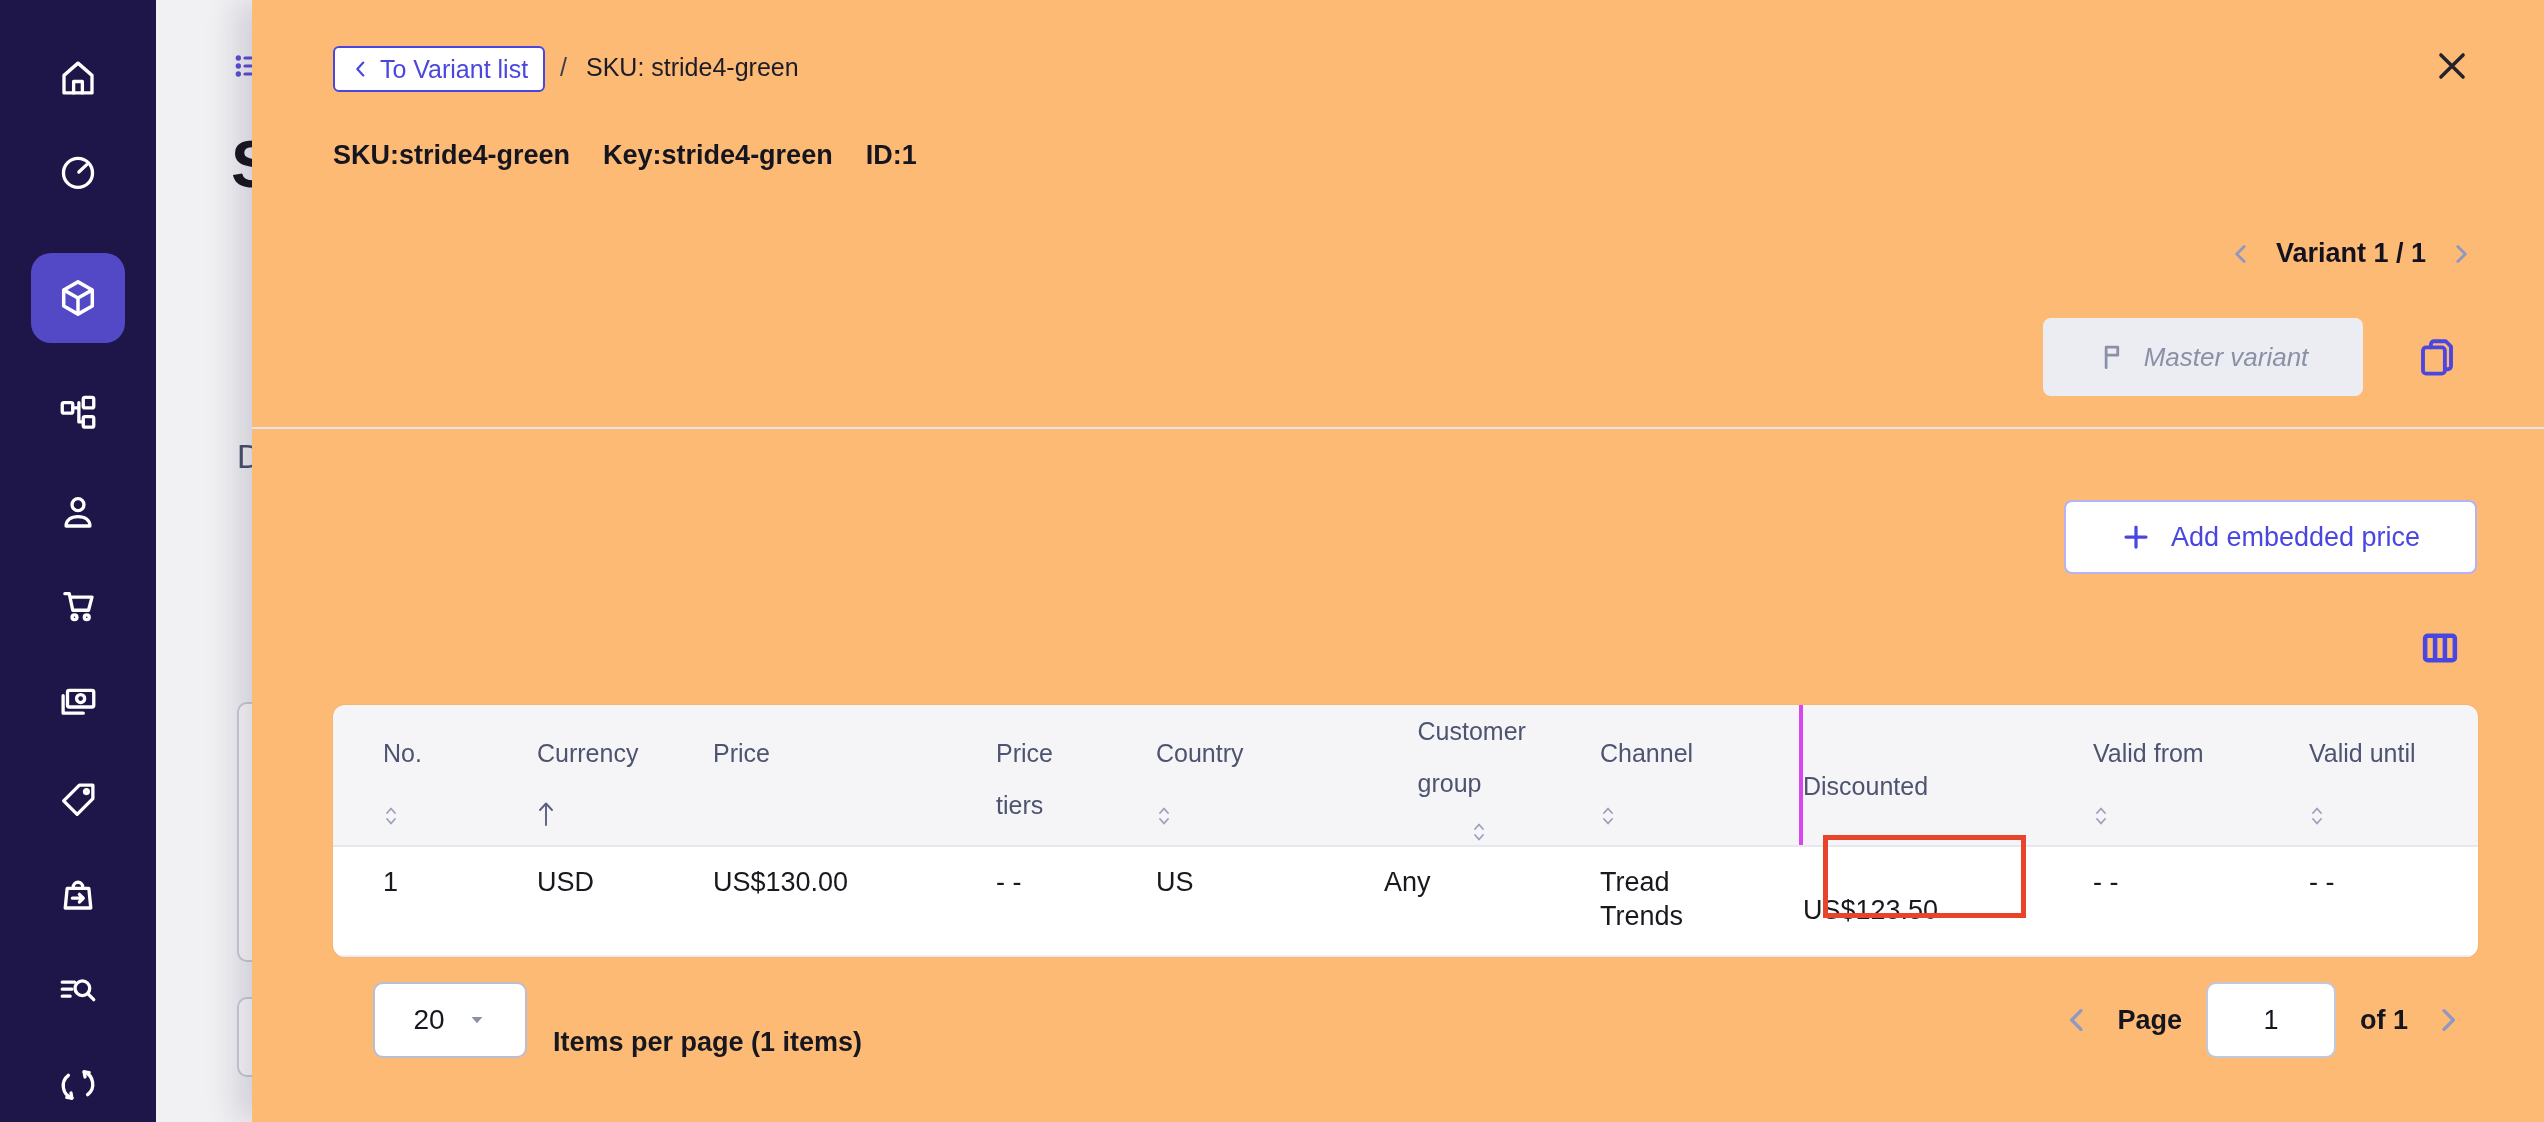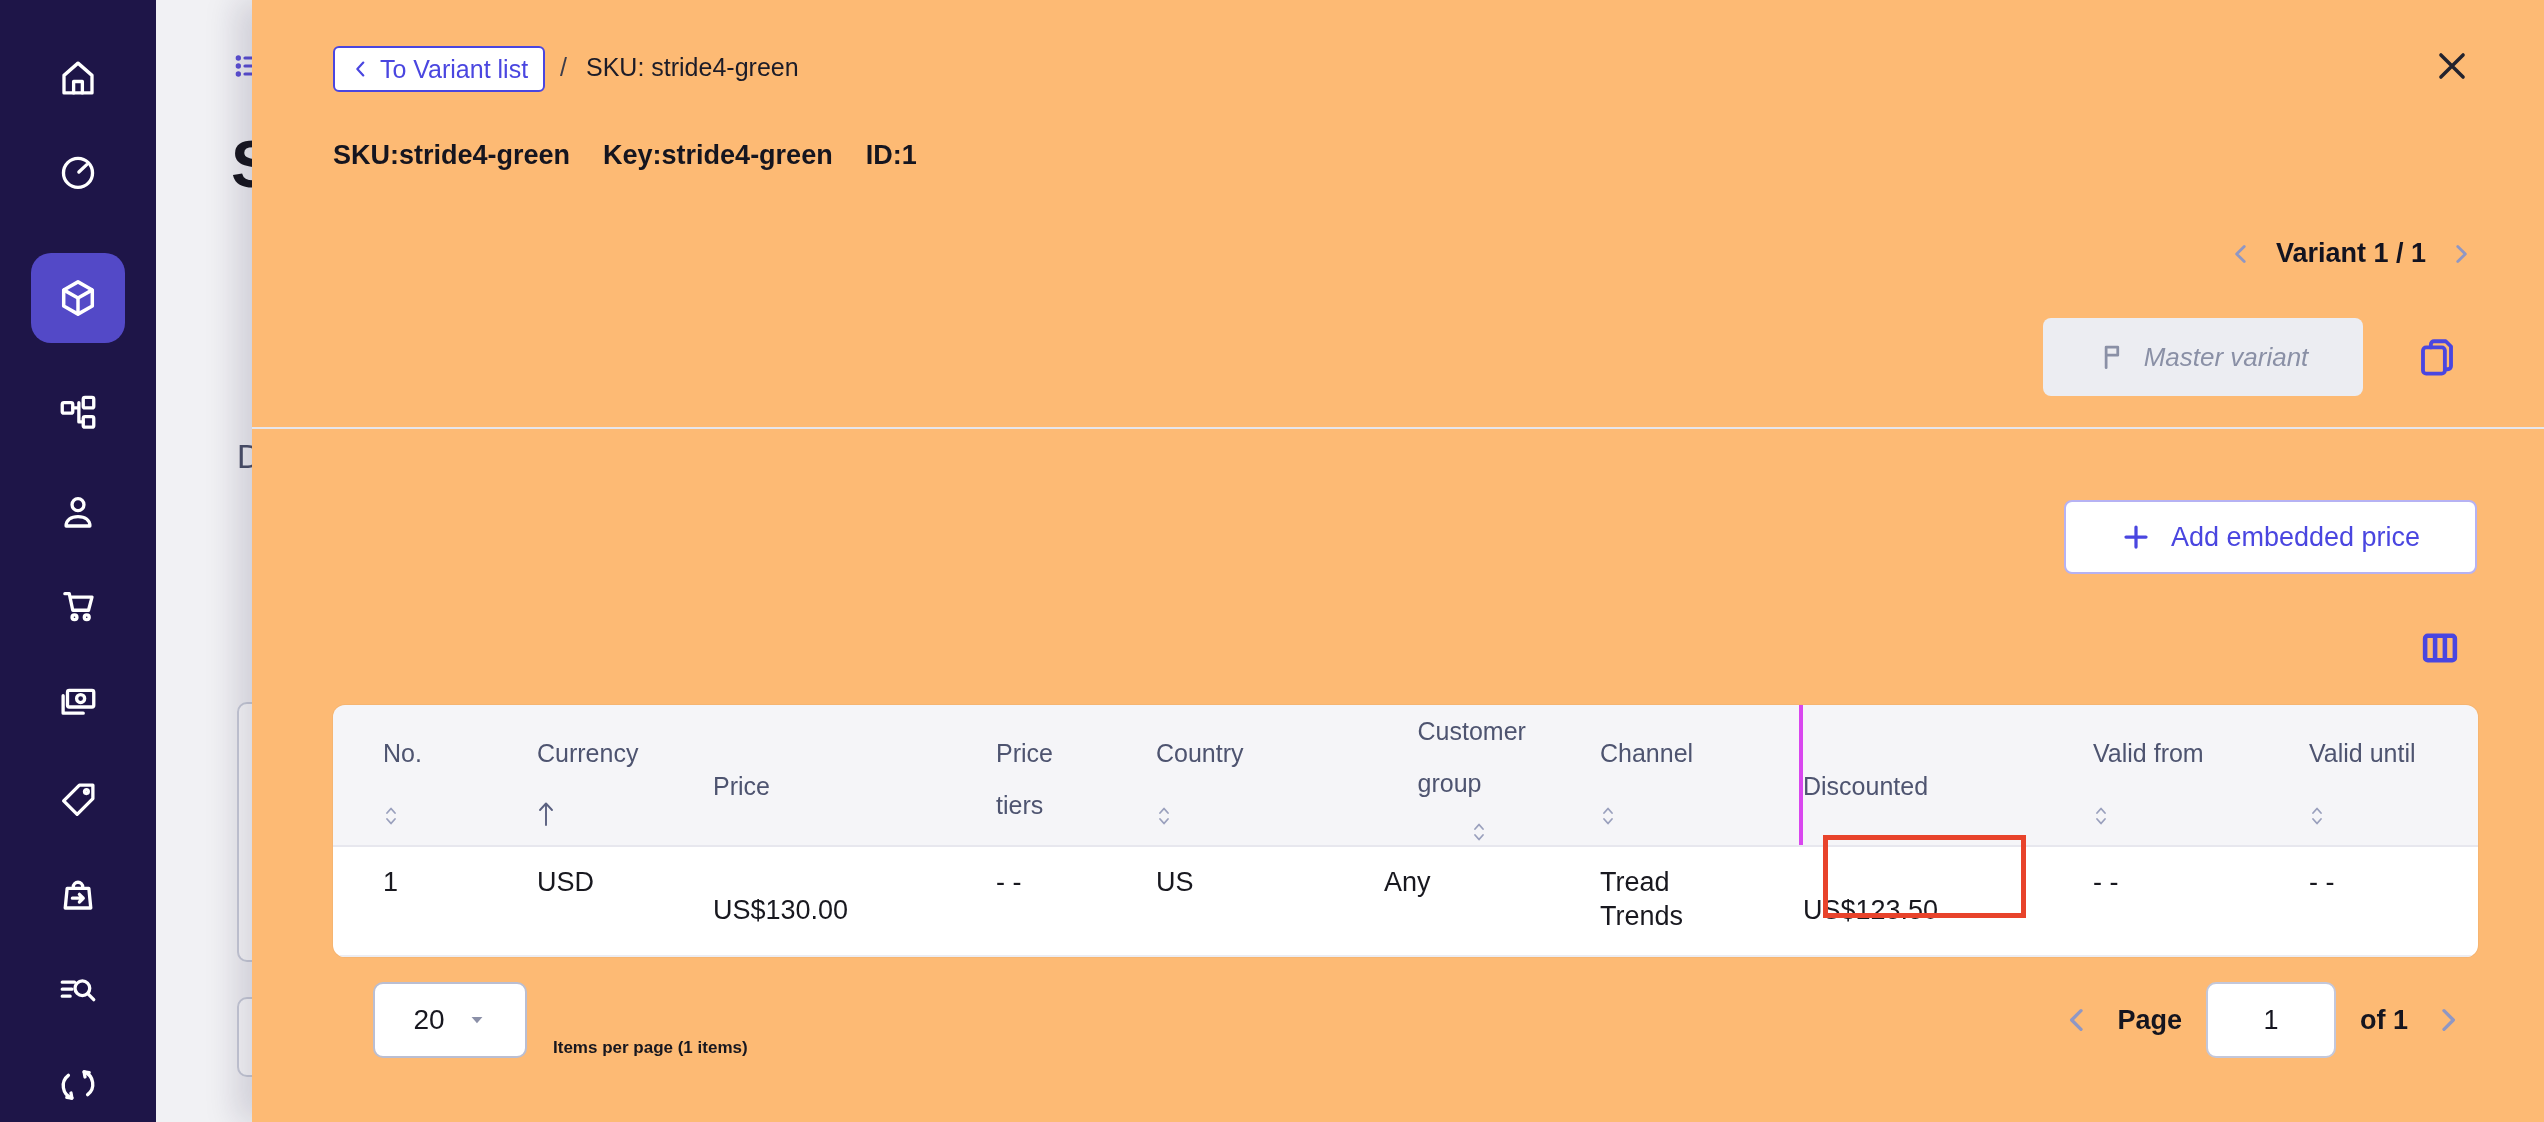--- a/index.html
+++ b/index.html
@@ -46,21 +46,21 @@
 
   
   .ptable{position:absolute;left:81px;top:705px;width:2145px;border-radius:12px;overflow:hidden;box-shadow:0 0 0 1px rgba(20,20,40,.03);}
   .thead{display:flex;height:140px;background:#f5f5f8;border-bottom:2px solid #e7e7ee;}
   .trow{display:flex;height:108px;background:#fff;border-bottom:2px solid #ededf2;}
   .cell{box-sizing:border-box;display:flex;align-items:flex-start;gap:10px;flex-direction:column;}
   .thead .cell{padding-top:22px;font-size:25px;font-weight:500;color:#4e5470;line-height:52px;cursor:pointer;}
   .trow .cell{padding-top:18px;font-size:27px;color:#18181f;line-height:34px;cursor:default;}
   .c-no{width:150px;padding-left:50px;}
   .c-currency{width:230px;padding-left:54px;}
-  .c-price{width:250px;justify-content:center;padding-right:58px;text-align:right;}
+  .c-price{width:250px;justify-content:flex-start;padding-right:58px;text-align:right;}
   .c-tiers{width:165px;padding-left:33px;}
   .c-country{width:230px;padding-left:28px;}
   .c-cust{width:215px;padding-left:26px;}
   .c-channel{width:230px;padding-left:27px;}
   .c-disc{width:260px;justify-content:center;text-align:center;padding-right:14px;}
   .c-vfrom{width:210px;padding-left:30px;}
   .c-vuntil{width:205px;padding-left:36px;}
   .thead .c-cust{align-items:center;padding-top:0;}
   .thead .c-cust span{max-width:122px;}
   .thead .c-tiers span{max-width:72px;}
@@ -68,21 +68,21 @@
   .trow .c-channel span{max-width:128px;}
   .sort-both{margin-top:14px;flex:none;}
   .thead .c-cust .sort-both{margin-top:0;}
   .sort-asc{margin-top:11px;flex:none;}
 
   .redbox{position:absolute;left:1571px;top:835px;width:203px;height:83px;border:5px solid #e8432b;box-sizing:border-box;z-index:20;pointer-events:none;}
 
   
   .pag-left{position:absolute;left:81px;top:982px;display:flex;align-items:flex-end;gap:26px;height:76px;margin-left:40px;}
   .perpage{width:154px;height:76px;box-sizing:border-box;border:2px solid #babed2;border-radius:10px;background:#fff;display:flex;align-items:center;justify-content:center;gap:22px;font-size:28px;color:#17171f;font-family:inherit;cursor:pointer;}
-  .items-label{font-size:17px;font-weight:bold;color:#17171f;}
+  .items-label{font-size:27px;font-weight:bold;color:#17171f;}
   .pag-right{position:absolute;right:80px;top:982px;height:76px;display:flex;align-items:center;gap:24px;}
   .pag-word{font-size:27px;font-weight:bold;color:#15151f;}
   .page-input{width:130px;height:76px;box-sizing:border-box;border:2px solid #c3c7da;border-radius:10px;text-align:center;font-size:27px;font-family:inherit;color:#15151f;outline:none;}
 </style>
 </head>
 <body>
 
 <div id="app">
 
   <aside class="sidebar">

